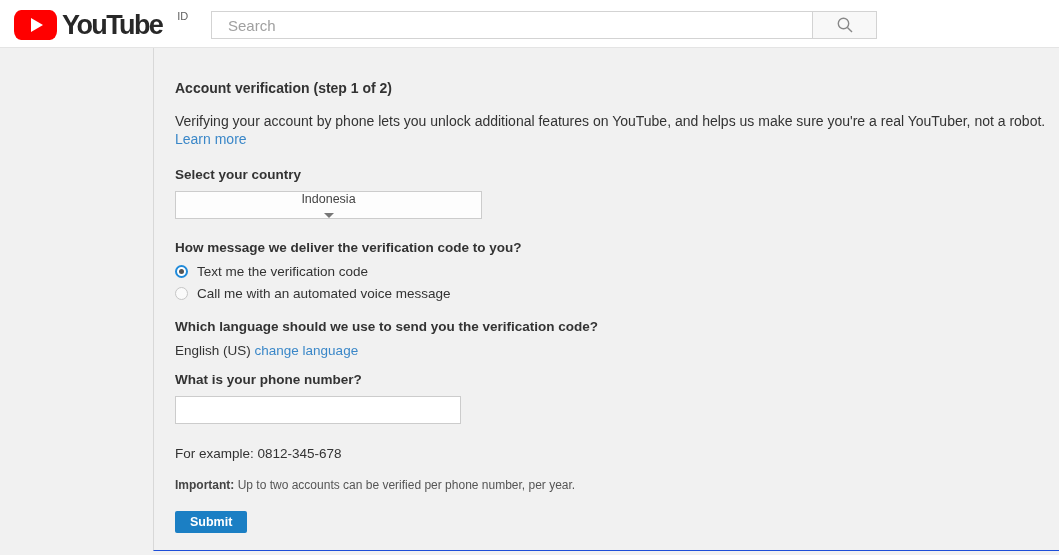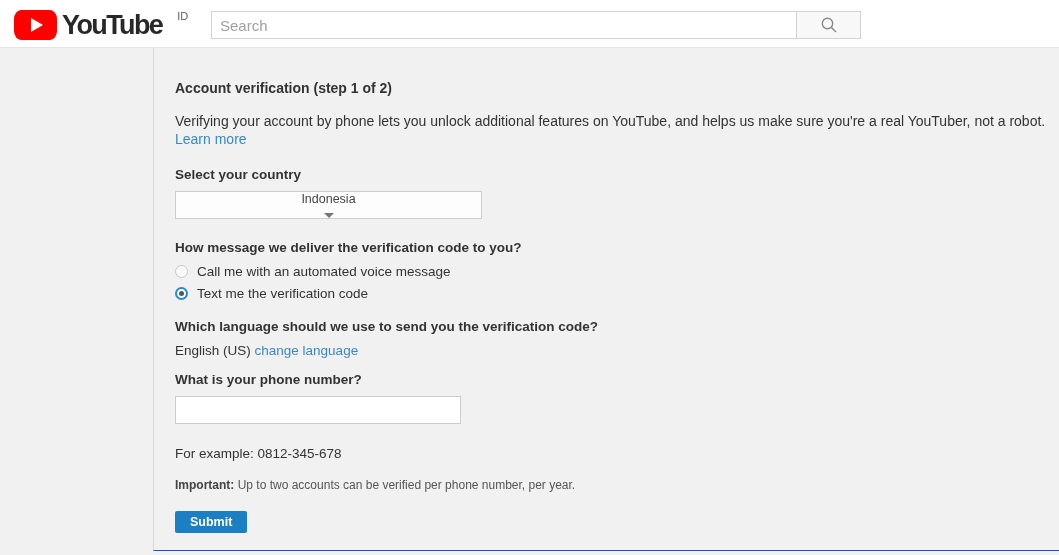--- a/index.html
+++ b/index.html
@@ -70,21 +70,21 @@
 
   .search-area {
     position: absolute;
     left: 211px;
     top: 11px;
     display: flex;
   }
   .search-input {
     width: 568px;
     height: 26px;
-    padding: 0 8px;
+    padding: 0 16px;
     font-family: "Liberation Sans", sans-serif;
     font-size: 15px;
     color: #7f1d1d;
     border: 1px solid #d3d3d3;
     border-right: none;
     background: #ffffff;
     box-sizing: content-box;
     outline: none;
   }
   .search-input::placeholder { color: #a0a0a0; }
@@ -282,27 +282,27 @@
 
     <div class="field-label">Select your country</div>
     <div class="country-select">
       <span>Indonesia</span>
       <span class="caret"></span>
     </div>
 
     <div class="field-label">How message we deliver the verification code to you?</div>
 
     <div class="radio-row">
+      <span class="radio checked"></span>
+      <span class="radio-label">Text me the verification code</span>
+    </div>
+
+    <div class="radio-row">
       <span class="radio"></span>
       <span class="radio-label">Call me with an automated voice message</span>
-    </div>
-
-    <div class="radio-row">
-      <span class="radio checked"></span>
-      <span class="radio-label">Text me the verification code</span>
     </div>
 
     <div class="field-label mt18">Which language should we use to send you the verification code?</div>
 
     <p class="lang-line">
       <span>English (US)</span>
       <a class="link">change language</a>
     </p>
 
     <div class="field-label">What is your phone number?</div>

